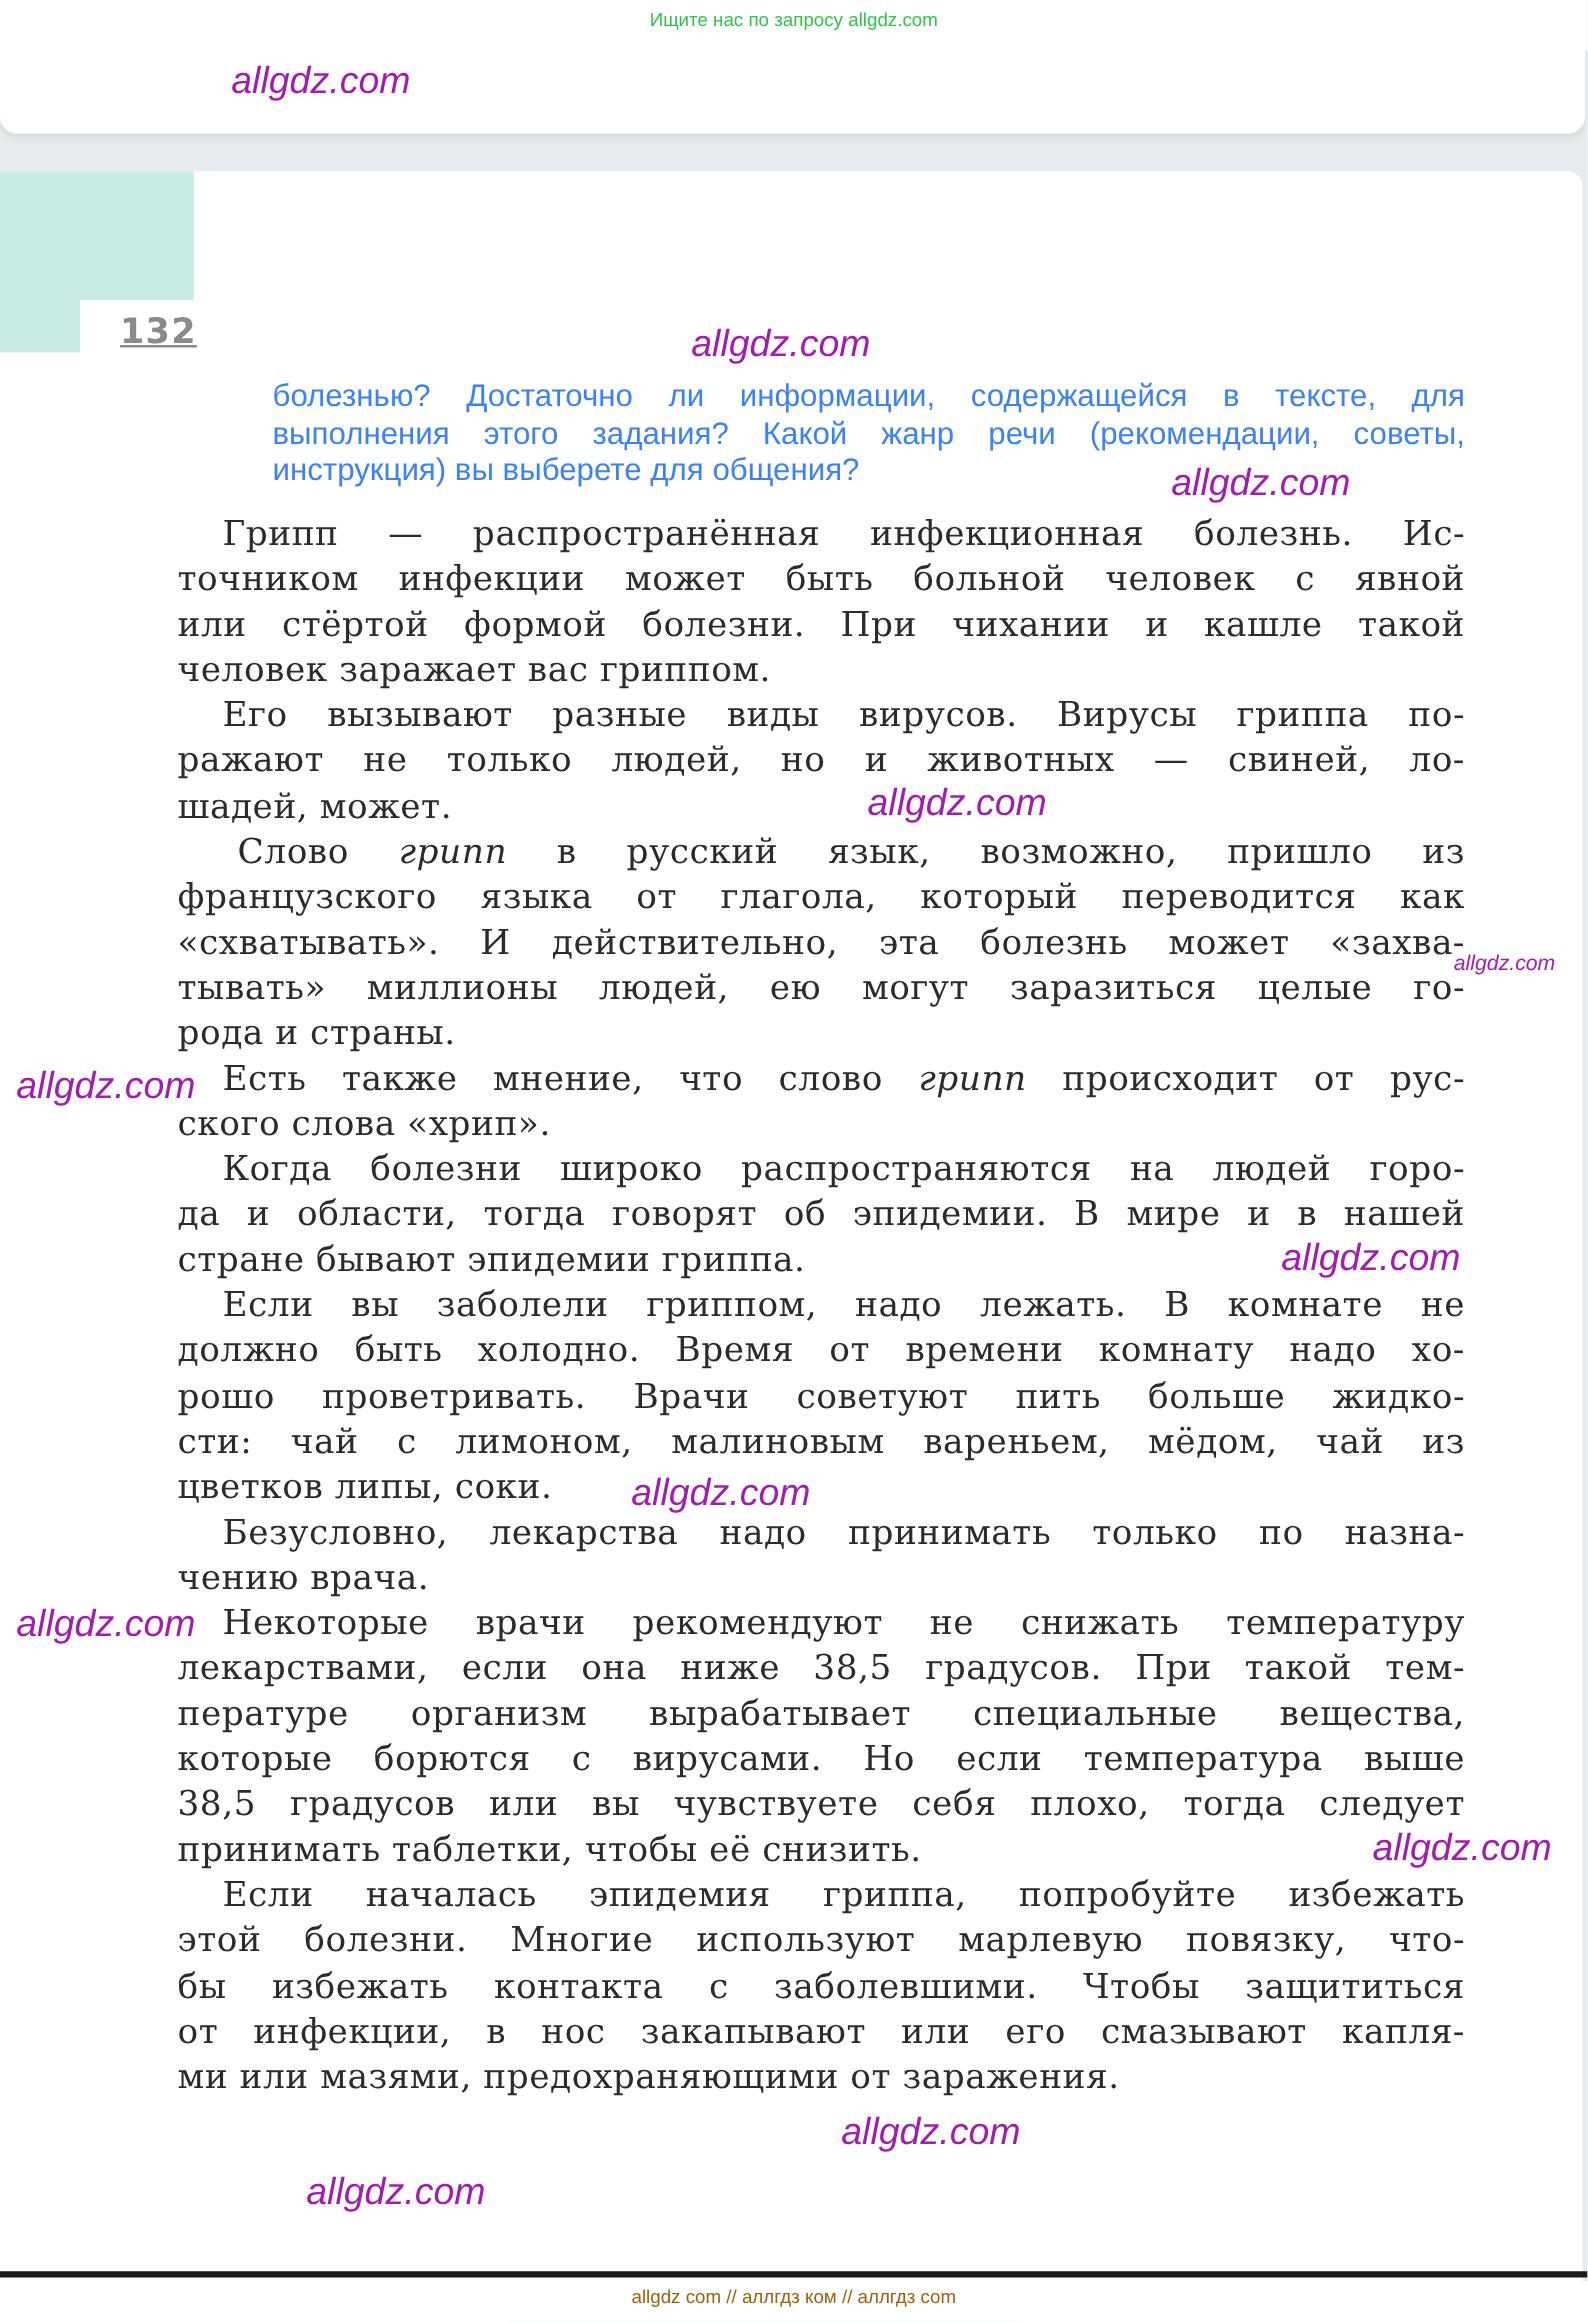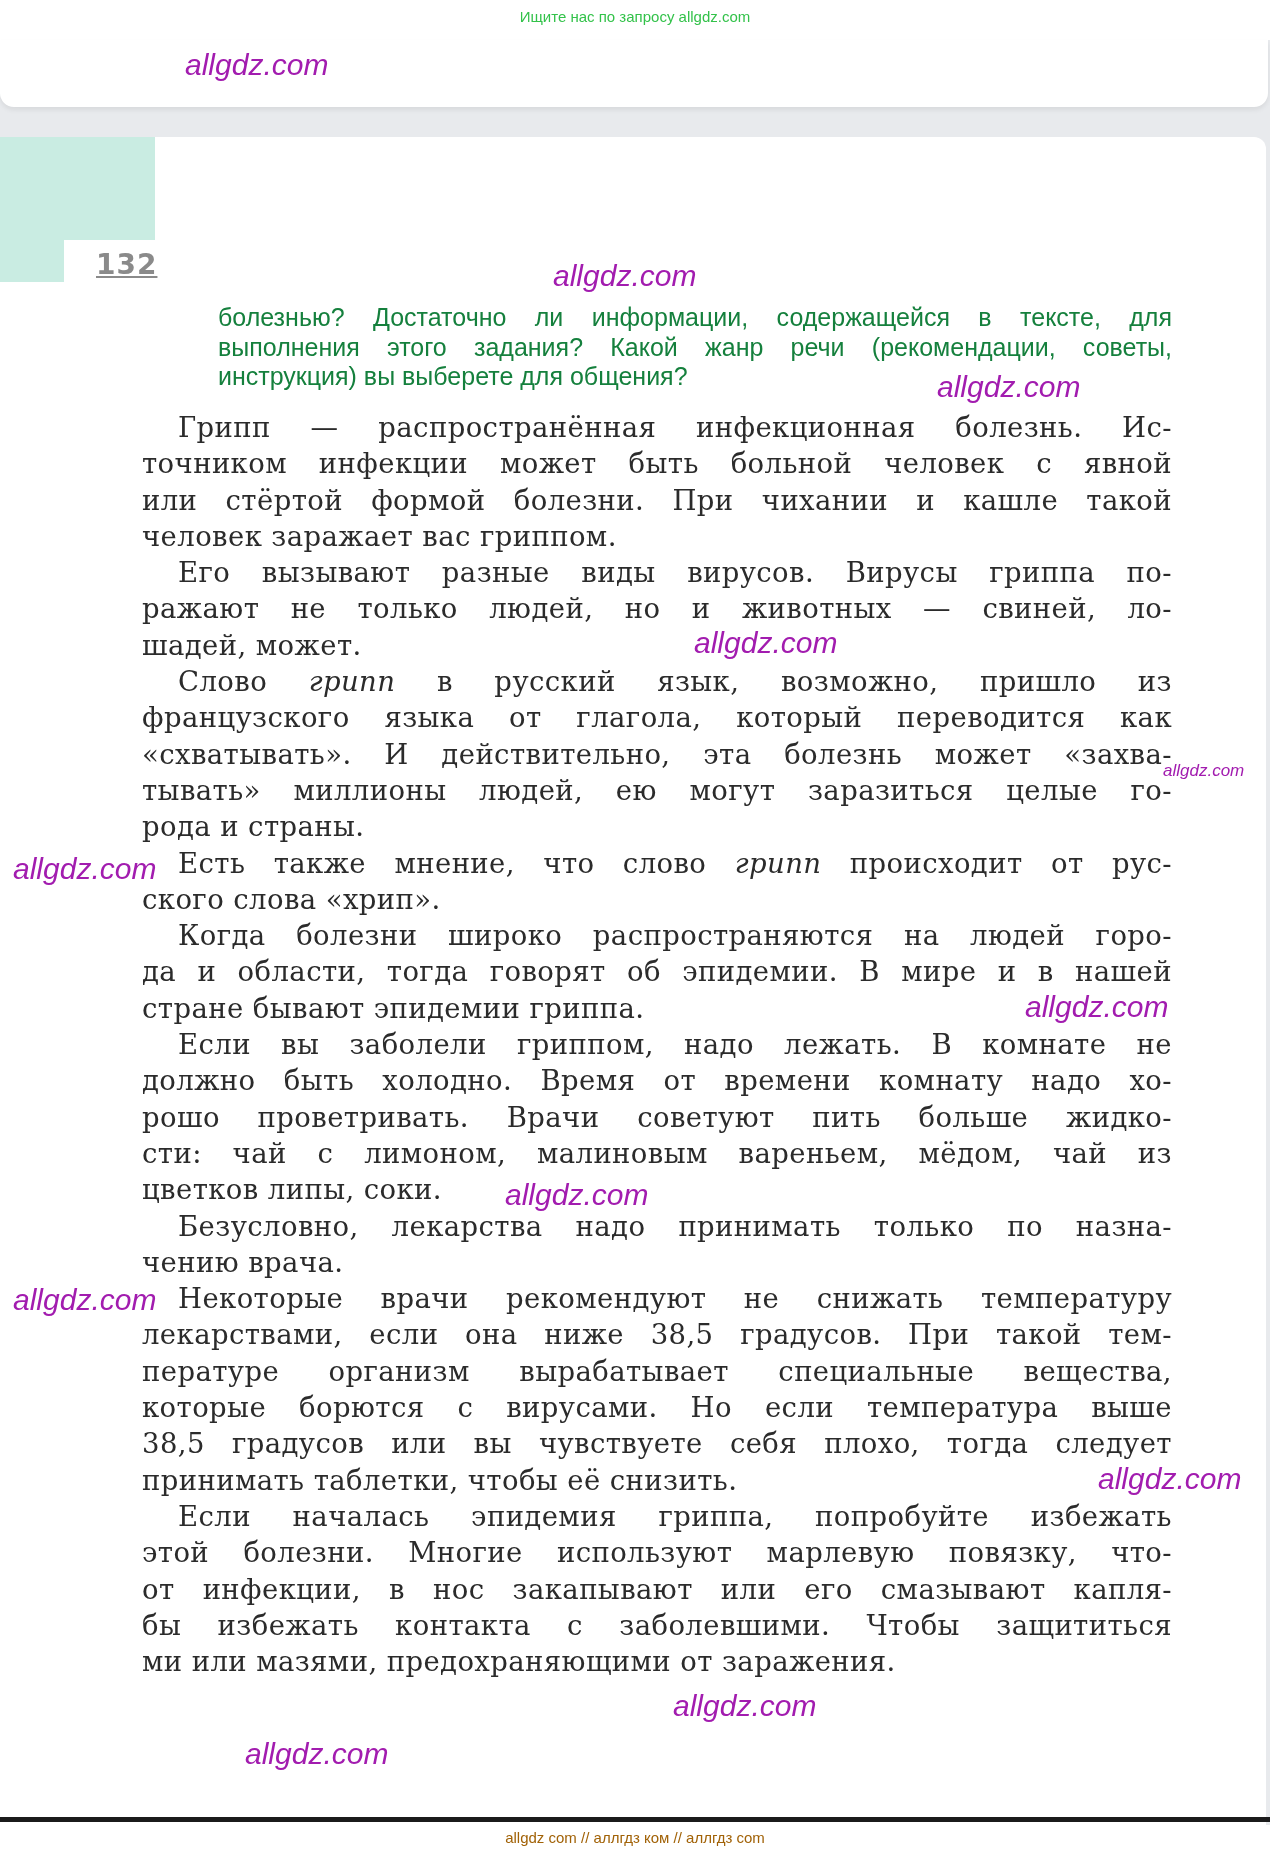--- a/index.html
+++ b/index.html
@@ -6,21 +6,21 @@
   body { width:1270px; height:1858px; position:relative; background:#e8eaed; overflow:hidden; font-family:"Liberation Sans", sans-serif; }
   .top-banner { position:absolute; left:0; top:0; width:1270px; height:40px; background:#fff; text-align:center; }
   .top-banner span { display:inline-block; margin-top:8px; font-size:15px; color:#33c24a; font-family:"Liberation Sans", sans-serif; }
   .header-card { position:absolute; left:0; top:40px; width:1268px; height:67px; background:#fff; border-radius:0 0 14px 14px; box-shadow:0 3px 5px rgba(0,0,0,0.07); }
   .page { position:absolute; left:0; top:137px; width:1266px; height:1721px; background:#fff; border-radius:0 12px 0 0; }
   .mint-a { position:absolute; left:0; top:0; width:155px; height:103px; background:#c9ece2; }
   .mint-b { position:absolute; left:0; top:103px; width:64px; height:42px; background:#c9ece2; }
   .page-num { position:absolute; left:96px; top:111px; font-family:"DejaVu Sans", sans-serif; font-weight:bold; font-size:28px; color:#8a8a8a; letter-spacing:1px;text-decoration:underline; }
   .wm { position:absolute; font-family:"Liberation Sans", sans-serif; color:#a21caf; font-size:30px; white-space:nowrap;font-style:italic; }
   .wm.small { font-size:17px; }
-  .question { position:absolute; left:218px; top:166px; width:954px; font-family:"Liberation Sans", sans-serif; font-size:25px; line-height:29.5px; color:#15803d; text-align:justify; }
+  .question { position:absolute; left:218px; top:166px; width:954px; font-family:"Liberation Sans", sans-serif; font-size:25px; line-height:29.5px; color:#3b82f6; text-align:justify; }
   .q-line { display:block; text-align:justify; text-align-last:justify; }
   .q-line.last { text-align-last:left; }
   .body { position:absolute; left:142px; top:272px; width:1030px; font-family:"DejaVu Serif", serif; font-size:27.5px; line-height:36.3px; color:#2b2b2b; letter-spacing:0.4px; }
   .ln { display:block; white-space:nowrap; text-align:justify; text-align-last:justify; height:36.3px; }
   .ln.last { text-align-last:left; }
   .ln.indent { padding-left:36px; }
   .it { font-style:italic; }
   .footer-line { position:absolute; left:0; top:1817px; width:1270px; height:5px; background:#1b1b1b; }
   .footer { position:absolute; left:0; top:1825px; width:1270px; height:33px; background:#fff; text-align:center; }
   .footer span { display:inline-block; margin-top:4px; font-size:15px; color:#a16207; }
@@ -48,21 +48,21 @@
   </div>
 
   <div class="body" id="body-text">
       <span class="ln indent">Грипп — распространённая инфекционная болезнь. Ис-</span>
       <span class="ln">точником инфекции может быть больной человек с явной</span>
       <span class="ln">или стёртой формой болезни. При чихании и кашле такой</span>
       <span class="ln last">человек заражает вас гриппом.</span>
       <span class="ln indent">Его вызывают разные виды вирусов. Вирусы гриппа по-</span>
       <span class="ln">ражают не только людей, но и животных — свиней, ло-</span>
       <span class="ln last">шадей, может.</span>
-      <span class="ln indent"><span style="white-space: pre;">Слово </span><span class="it">грипп</span><span style="white-space: pre;"> в русский язык, возможно, пришло из</span></span>
+      <span class="ln indent"><span style="white-space: pre; margin-left: 12px;">Слово </span><span class="it">грипп</span><span style="white-space: pre;"> в русский язык, возможно, пришло из</span></span>
       <span class="ln">французского языка от глагола, который переводится как</span>
       <span class="ln">«схватывать». И действительно, эта болезнь может «захва-</span>
       <span class="ln">тывать» миллионы людей, ею могут заразиться целые го-</span>
       <span class="ln last">рода и страны.</span>
       <span class="ln indent"><span style="white-space: pre;">Есть также мнение, что слово </span><span class="it">грипп</span><span style="white-space: pre;"> происходит от рус-</span></span>
       <span class="ln last">ского слова «хрип».</span>
       <span class="ln indent">Когда болезни широко распространяются на людей горо-</span>
       <span class="ln">да и области, тогда говорят об эпидемии. В мире и в нашей</span>
       <span class="ln last">стране бывают эпидемии гриппа.</span>
       <span class="ln indent">Если вы заболели гриппом, надо лежать. В комнате не</span>
@@ -73,22 +73,22 @@
       <span class="ln indent">Безусловно, лекарства надо принимать только по назна-</span>
       <span class="ln last">чению врача.</span>
       <span class="ln indent">Некоторые врачи рекомендуют не снижать температуру</span>
       <span class="ln">лекарствами, если она ниже 38,5 градусов. При такой тем-</span>
       <span class="ln">пературе организм вырабатывает специальные вещества,</span>
       <span class="ln">которые борются с вирусами. Но если температура выше</span>
       <span class="ln">38,5 градусов или вы чувствуете себя плохо, тогда следует</span>
       <span class="ln last">принимать таблетки, чтобы её снизить.</span>
       <span class="ln indent">Если началась эпидемия гриппа, попробуйте избежать</span>
       <span class="ln">этой болезни. Многие используют марлевую повязку, что-</span>
+      <span class="ln">бы избежать контакта с заболевшими. Чтобы защититься</span>
       <span class="ln">от инфекции, в нос закапывают или его смазывают капля-</span>
-      <span class="ln">бы избежать контакта с заболевшими. Чтобы защититься</span>
       <span class="ln last">ми или мазями, предохраняющими от заражения.</span>
     </div>
 
   <div id="wm-layer">
       <span class="wm" style="left: 553px; top: 122px;">allgdz.com</span>
       <span class="wm" style="left: 937px; top: 233px;">allgdz.com</span>
       <span class="wm" style="left: 694px; top: 489px;">allgdz.com</span>
       <span class="wm small" style="left: 1163px; top: 624px;">allgdz.com</span>
       <span class="wm" style="left: 13px; top: 715px;">allgdz.com</span>
       <span class="wm" style="left: 1025px; top: 853px;">allgdz.com</span>

